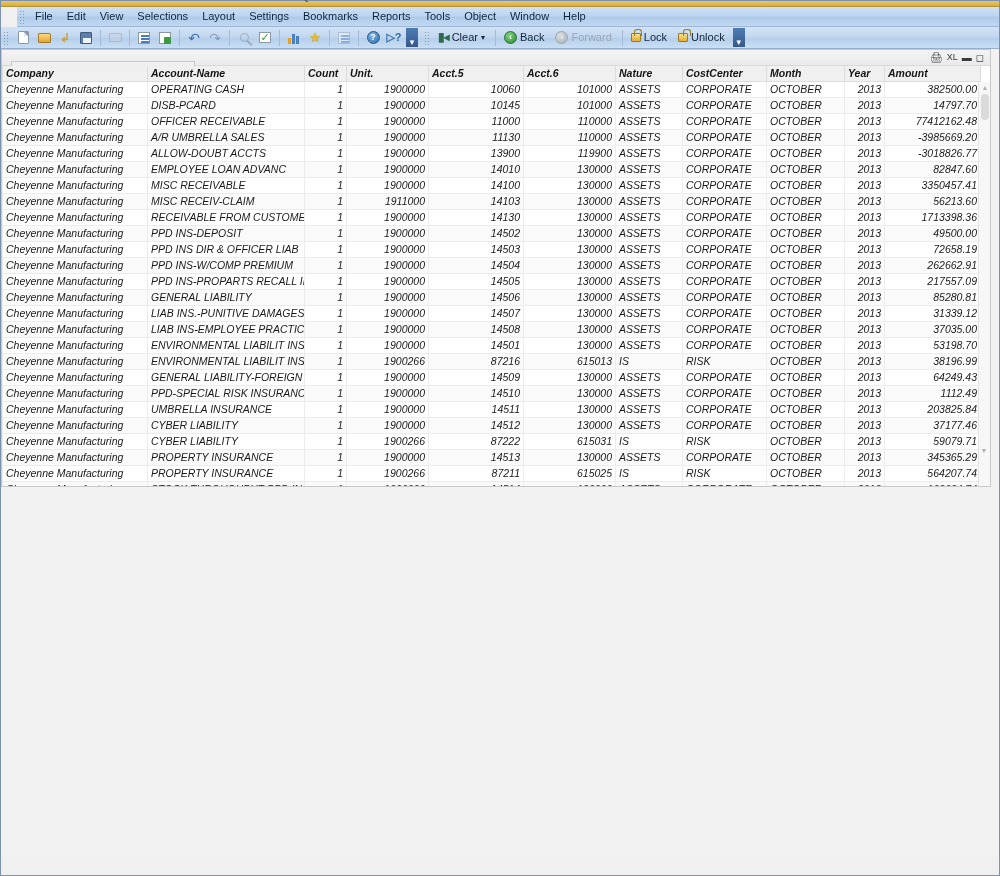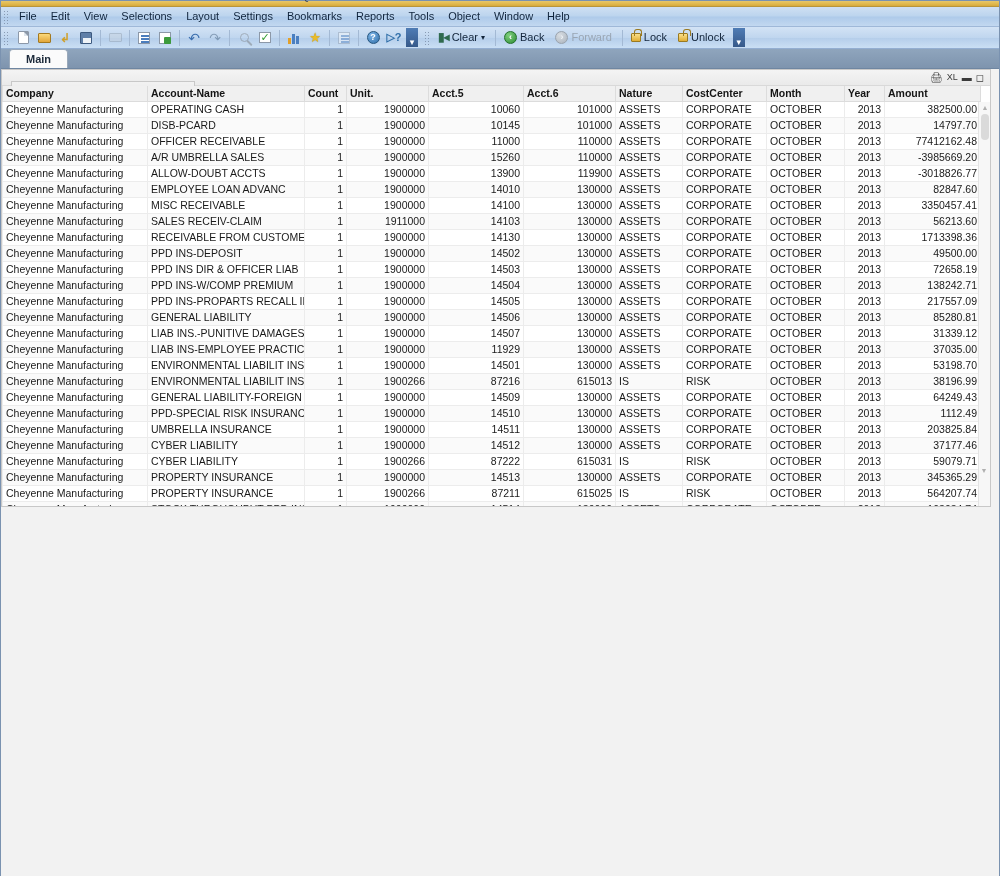--- a/index.html
+++ b/index.html
@@ -30,20 +30,21 @@
     white-space: nowrap;
   }
 
   
   .menubar {
     height: 20px;
     background: linear-gradient(to bottom, #cfe0f3 0%, #bcd4ee 48%, #aecaea 52%, #c2d8f0 100%);
     border-bottom: 1px solid #9fb8d8;
     display: flex; align-items: center;
     padding-left: 2px;
+    margin-left: 16px;
   }
   .grip {
     width: 6px; height: 14px;
     display: inline-block;
     background-image: radial-gradient(#7d8fa8 40%, transparent 41%);
     background-size: 3px 3px;
     opacity: .85;
     margin-right: 3px;
   }
   .menu-item {
@@ -273,20 +274,21 @@
   .tbl-caption {
     height: 16px; background: linear-gradient(to bottom,#f4f4f4,#eaeaea);
     border-bottom: 1px solid #d9d9d9;
     display: flex; align-items: center; justify-content: flex-end;
     padding-right: 4px;
   }
   .tbl-scroll {
     position: relative;
     height: 420px; overflow: hidden;
     background: #fff;
+    font-style: italic;
   }
   table.grid {
     border-collapse: collapse;
     width: 978px;
     table-layout: fixed;
     font-size: 10.5px;
   }
   table.grid th {
     background: #f0f0f0;
     border: 1px solid #dcdcdc;
@@ -425,25 +427,20 @@
       <span class="g-lock"></span>
       <span>Lock</span>
     </span>
     <span class="tb-text">
       <span class="g-lock open"></span>
       <span>Unlock</span>
     </span>
     <span class="tb-overflow">▾</span>
   </div>
 
-  <div class="tabstrip">
-    <div class="tab">
-      <span>Main</span>
-    </div>
-  </div>
 
   <div class="sheet">
 
     <div class="qv-obj" id="cursel">
       <div class="qv-caption">
         <span>Current Selections</span>
         <span class="spacer"></span>
         <span class="cap-btn">▬</span>
       </div>
       <div class="cs-body">
@@ -671,21 +668,21 @@
                 <td>CORPORATE</td>
                 <td>OCTOBER</td>
                 <td class="num">2013</td>
                 <td class="num">77412162.48</td>
               </tr>
               <tr>
                 <td>Cheyenne Manufacturing</td>
                 <td>A/R UMBRELLA SALES</td>
                 <td class="num">1</td>
                 <td class="num">1900000</td>
-                <td class="num">15260</td>
+                <td class="num">11130</td>
                 <td class="num">110000</td>
                 <td>ASSETS</td>
                 <td>CORPORATE</td>
                 <td>OCTOBER</td>
                 <td class="num">2013</td>
                 <td class="num">-3985669.20</td>
               </tr>
               <tr>
                 <td>Cheyenne Manufacturing</td>
                 <td>ALLOW-DOUBT ACCTS</td>
@@ -720,21 +717,21 @@
                 <td class="num">14100</td>
                 <td class="num">130000</td>
                 <td>ASSETS</td>
                 <td>CORPORATE</td>
                 <td>OCTOBER</td>
                 <td class="num">2013</td>
                 <td class="num">3350457.41</td>
               </tr>
               <tr>
                 <td>Cheyenne Manufacturing</td>
-                <td>SALES RECEIV-CLAIM</td>
+                <td>MISC RECEIV-CLAIM</td>
                 <td class="num">1</td>
                 <td class="num">1911000</td>
                 <td class="num">14103</td>
                 <td class="num">130000</td>
                 <td>ASSETS</td>
                 <td>CORPORATE</td>
                 <td>OCTOBER</td>
                 <td class="num">2013</td>
                 <td class="num">56213.60</td>
               </tr>
@@ -781,21 +778,21 @@
                 <td>Cheyenne Manufacturing</td>
                 <td>PPD INS-W/COMP PREMIUM</td>
                 <td class="num">1</td>
                 <td class="num">1900000</td>
                 <td class="num">14504</td>
                 <td class="num">130000</td>
                 <td>ASSETS</td>
                 <td>CORPORATE</td>
                 <td>OCTOBER</td>
                 <td class="num">2013</td>
-                <td class="num">138242.71</td>
+                <td class="num">262662.91</td>
               </tr>
               <tr>
                 <td>Cheyenne Manufacturing</td>
                 <td>PPD INS-PROPARTS RECALL INS</td>
                 <td class="num">1</td>
                 <td class="num">1900000</td>
                 <td class="num">14505</td>
                 <td class="num">130000</td>
                 <td>ASSETS</td>
                 <td>CORPORATE</td>
@@ -827,21 +824,21 @@
                 <td>CORPORATE</td>
                 <td>OCTOBER</td>
                 <td class="num">2013</td>
                 <td class="num">31339.12</td>
               </tr>
               <tr>
                 <td>Cheyenne Manufacturing</td>
                 <td>LIAB INS-EMPLOYEE PRACTICE</td>
                 <td class="num">1</td>
                 <td class="num">1900000</td>
-                <td class="num">11929</td>
+                <td class="num">14508</td>
                 <td class="num">130000</td>
                 <td>ASSETS</td>
                 <td>CORPORATE</td>
                 <td>OCTOBER</td>
                 <td class="num">2013</td>
                 <td class="num">37035.00</td>
               </tr>
               <tr>
                 <td>Cheyenne Manufacturing</td>
                 <td>ENVIRONMENTAL LIABILIT INS</td>

